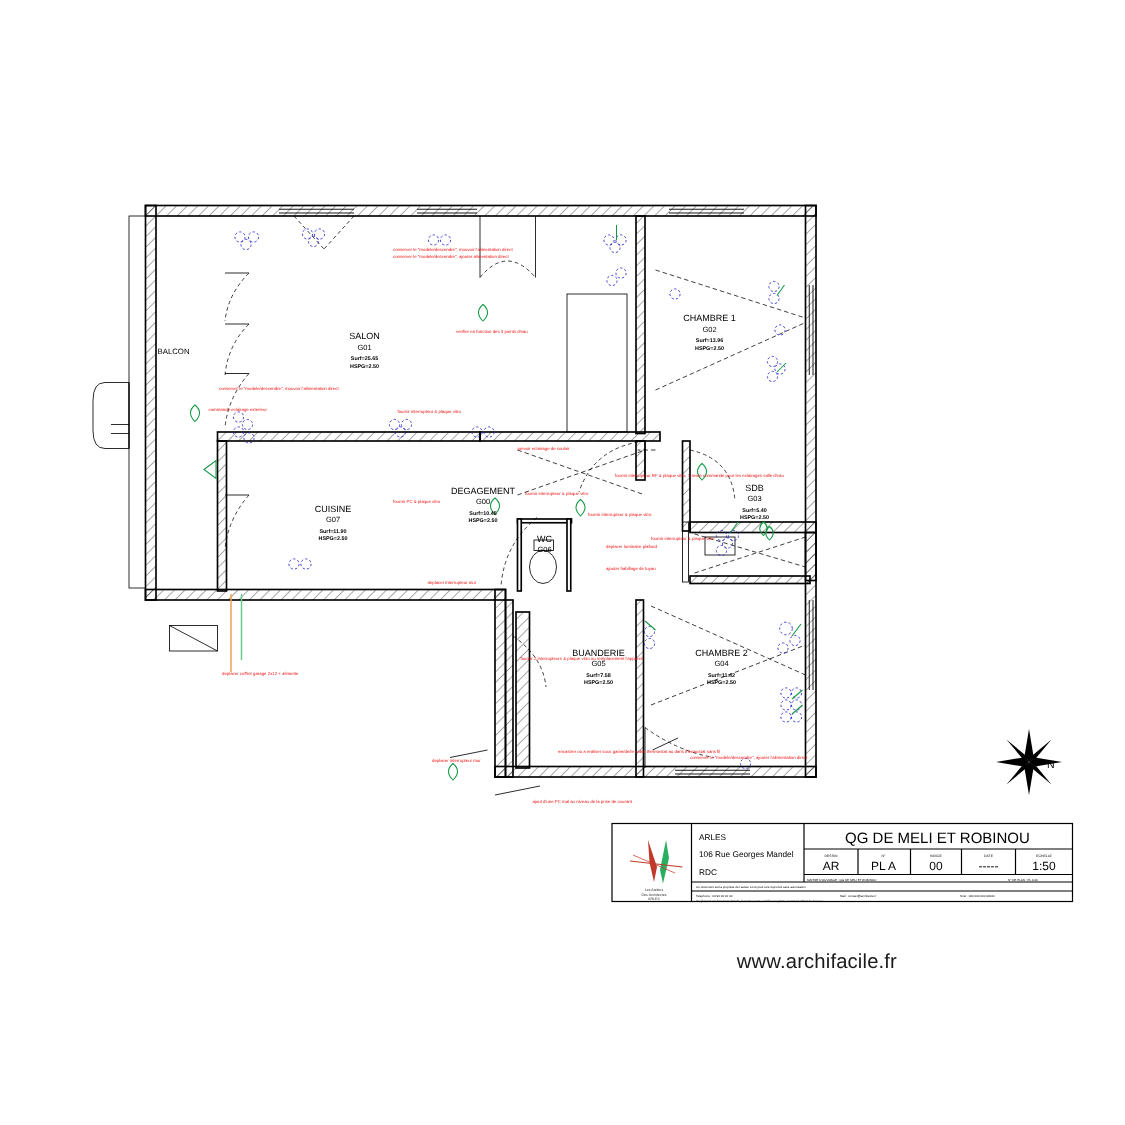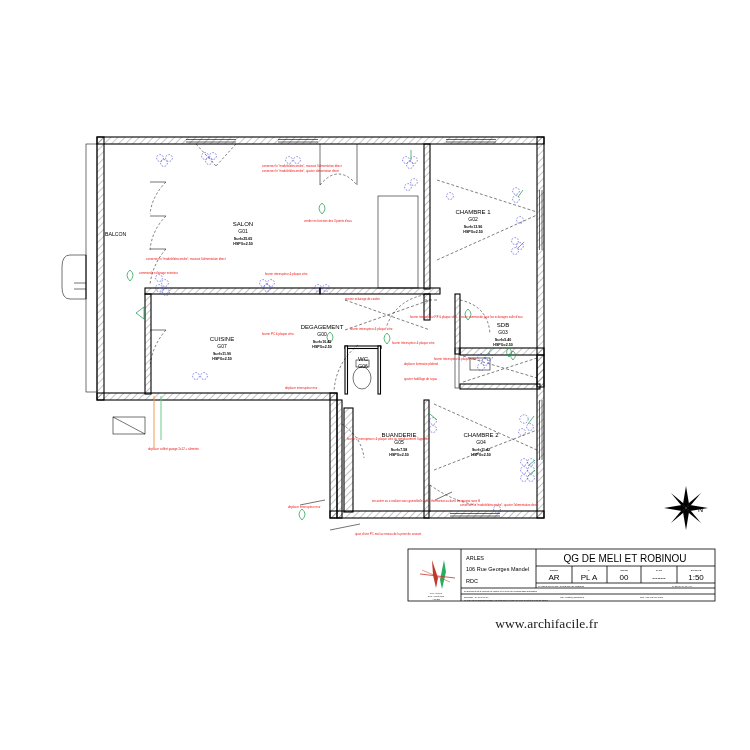--- a/index.html
+++ b/index.html
@@ -62,22 +62,22 @@
   .tb-text   { fill: #000000; font-family: "Liberation Sans", sans-serif; font-size: 5.5px; }
   .tb-title  { fill: #000000; font-family: "Liberation Sans", sans-serif; font-size: 10px; text-anchor: middle; }
   .tb-big    { fill: #000000; font-family: "Liberation Sans", sans-serif; font-size: 8px; text-anchor: middle; }
   .tb-tiny   { fill: #000000; font-family: "Liberation Sans", sans-serif; font-size: 2.3px; text-anchor: middle; }
   .tb-micro  { fill: #000000; font-family: "Liberation Sans", sans-serif; font-size: 2px; }
   .logo-text { fill: #333333; font-family: "Liberation Sans", sans-serif; font-size: 2.4px; text-anchor: middle; }
   .compass-n { fill: #000000; font-family: "Liberation Sans", sans-serif; font-size: 7px; }
   #watermark {
     position: absolute;
     right: 20px;
-    bottom: 118px;
-    font-family: Liberation Serif, serif;
+    bottom: 102px;
+    font-family: Liberation Sans, sans-serif;
     font-size: 13.5px;
     color: #1a1a1a;
     letter-spacing: 0.1px;
     margin-top: 43px;
   }
 </style>
 </head>
 <body>
 
 <div id="plan-root">

